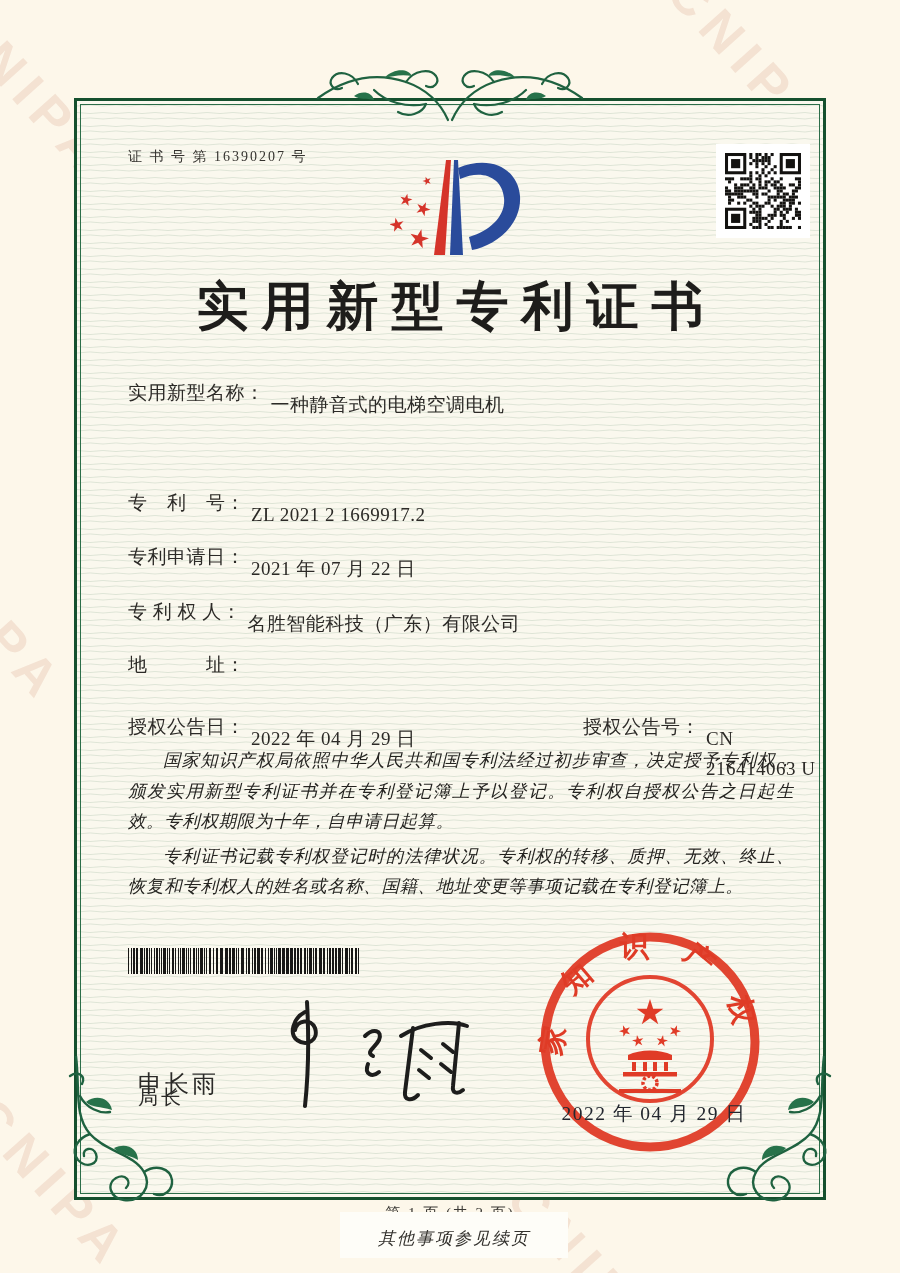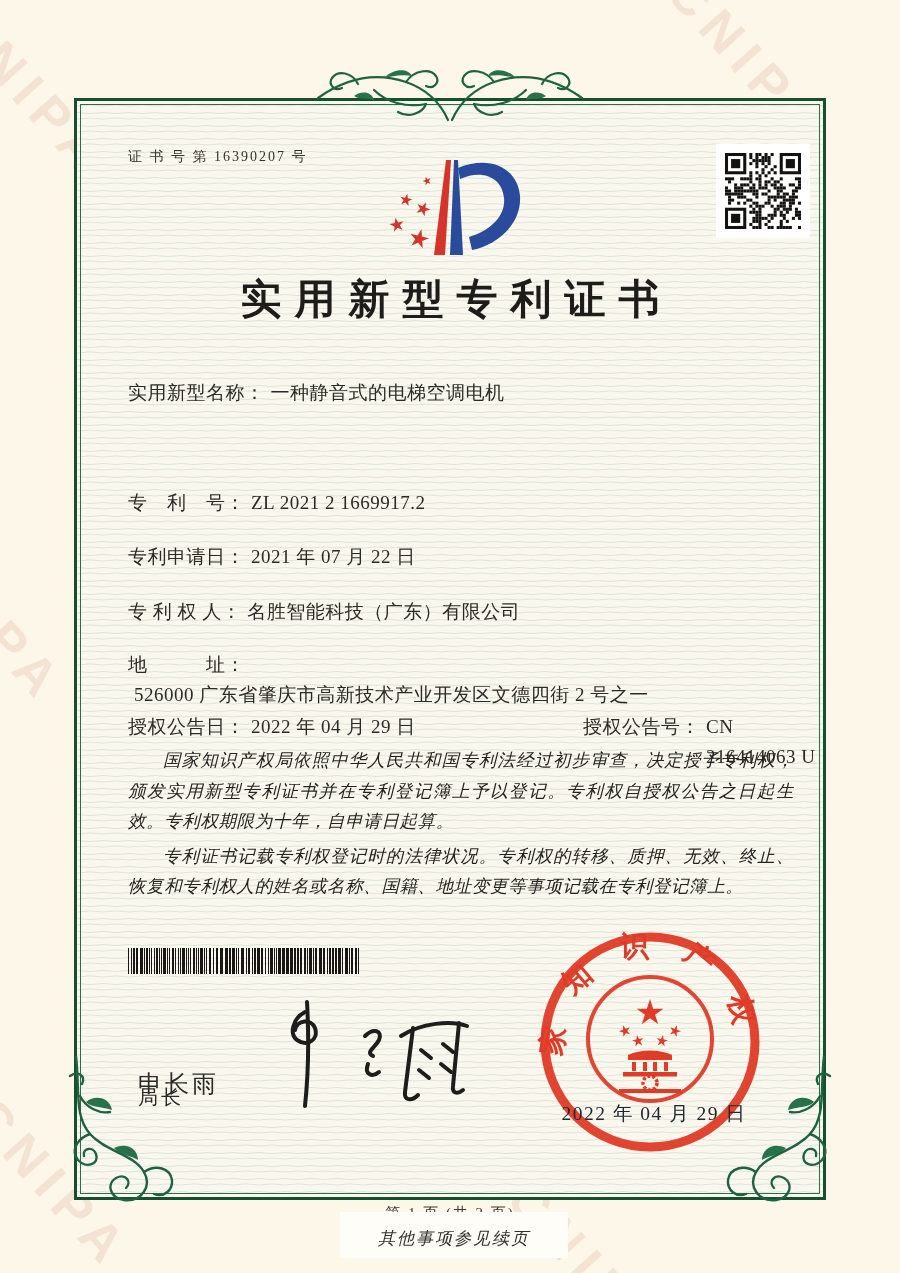--- a/index.html
+++ b/index.html
@@ -30,26 +30,26 @@
   .cert-no{
     position:absolute; left:128px; top:148px; font-size:14px; letter-spacing:2px; color:#35332f;
   }
   .logo{position:absolute; left:390px; top:148px; width:132px; height:116px;}
   .qr-box{
     position:absolute; left:716px; top:144px; width:94px; height:94px; background:#ffffff;
   }
   .qr-box svg{position:absolute; left:9px; top:9px;}
   .title{
     position:absolute; left:0; top:272px; width:100%; text-align:center;
-    font-size:41px; font-weight:bold; letter-spacing:13px; color:#1e1d1b; text-indent:13px;
+    font-size:52px; font-weight:bold; letter-spacing:13px; color:#1e1d1b; text-indent:13px;
   }
   
   .field-row{position:absolute; left:128px; font-size:19px; color:#2c2a27; display:flex; line-height:30px;}
   .field-row .flabel{white-space:pre; letter-spacing:0.5px;}
-  .field-row .fvalue{margin-left:6px; letter-spacing:0.5px;}
+  .field-row .fvalue{margin-left:6px; letter-spacing:0.5px;margin-top:12px;}
   .addr .fvalue{width:522px;}
   .pair2{position:absolute; left:455px; top:0; display:flex;}
   
   .body-text{
     position:absolute; left:124px; top:741px; width:674px;
     font-size:17.5px; line-height:30.5px; font-style:italic; letter-spacing:0.6px;
     text-align:justify; color:#242320;
   }
   .body-text p{margin:4px; text-indent:2em;}
   
@@ -384,21 +384,20 @@
   <div class="field-row" style="top:542px;">
     <span class="flabel">专利申请日：</span>
     <span class="fvalue">2021 年 07 月 22 日</span>
   </div>
   <div class="field-row" style="top:597px;">
     <span class="flabel">专 利 权 人：</span>
     <span class="fvalue">名胜智能科技（广东）有限公司</span>
   </div>
   <div class="field-row addr" style="top:650px;flex-direction:column;">
     <span class="flabel">地　　　址：</span>
-    <span class="fvalue">526000 广东省肇庆市高新技术产业开发区文德四街 2 号之一</span>
   </div>
   <div class="field-row" style="top:712px; width:690px;">
     <span class="flabel">授权公告日：</span>
     <span class="fvalue">2022 年 04 月 29 日</span>
     <span class="pair2">
       <span class="flabel">授权公告号：</span>
       <span class="fvalue">CN 216414063 U</span>
     </span>
   </div>
 

